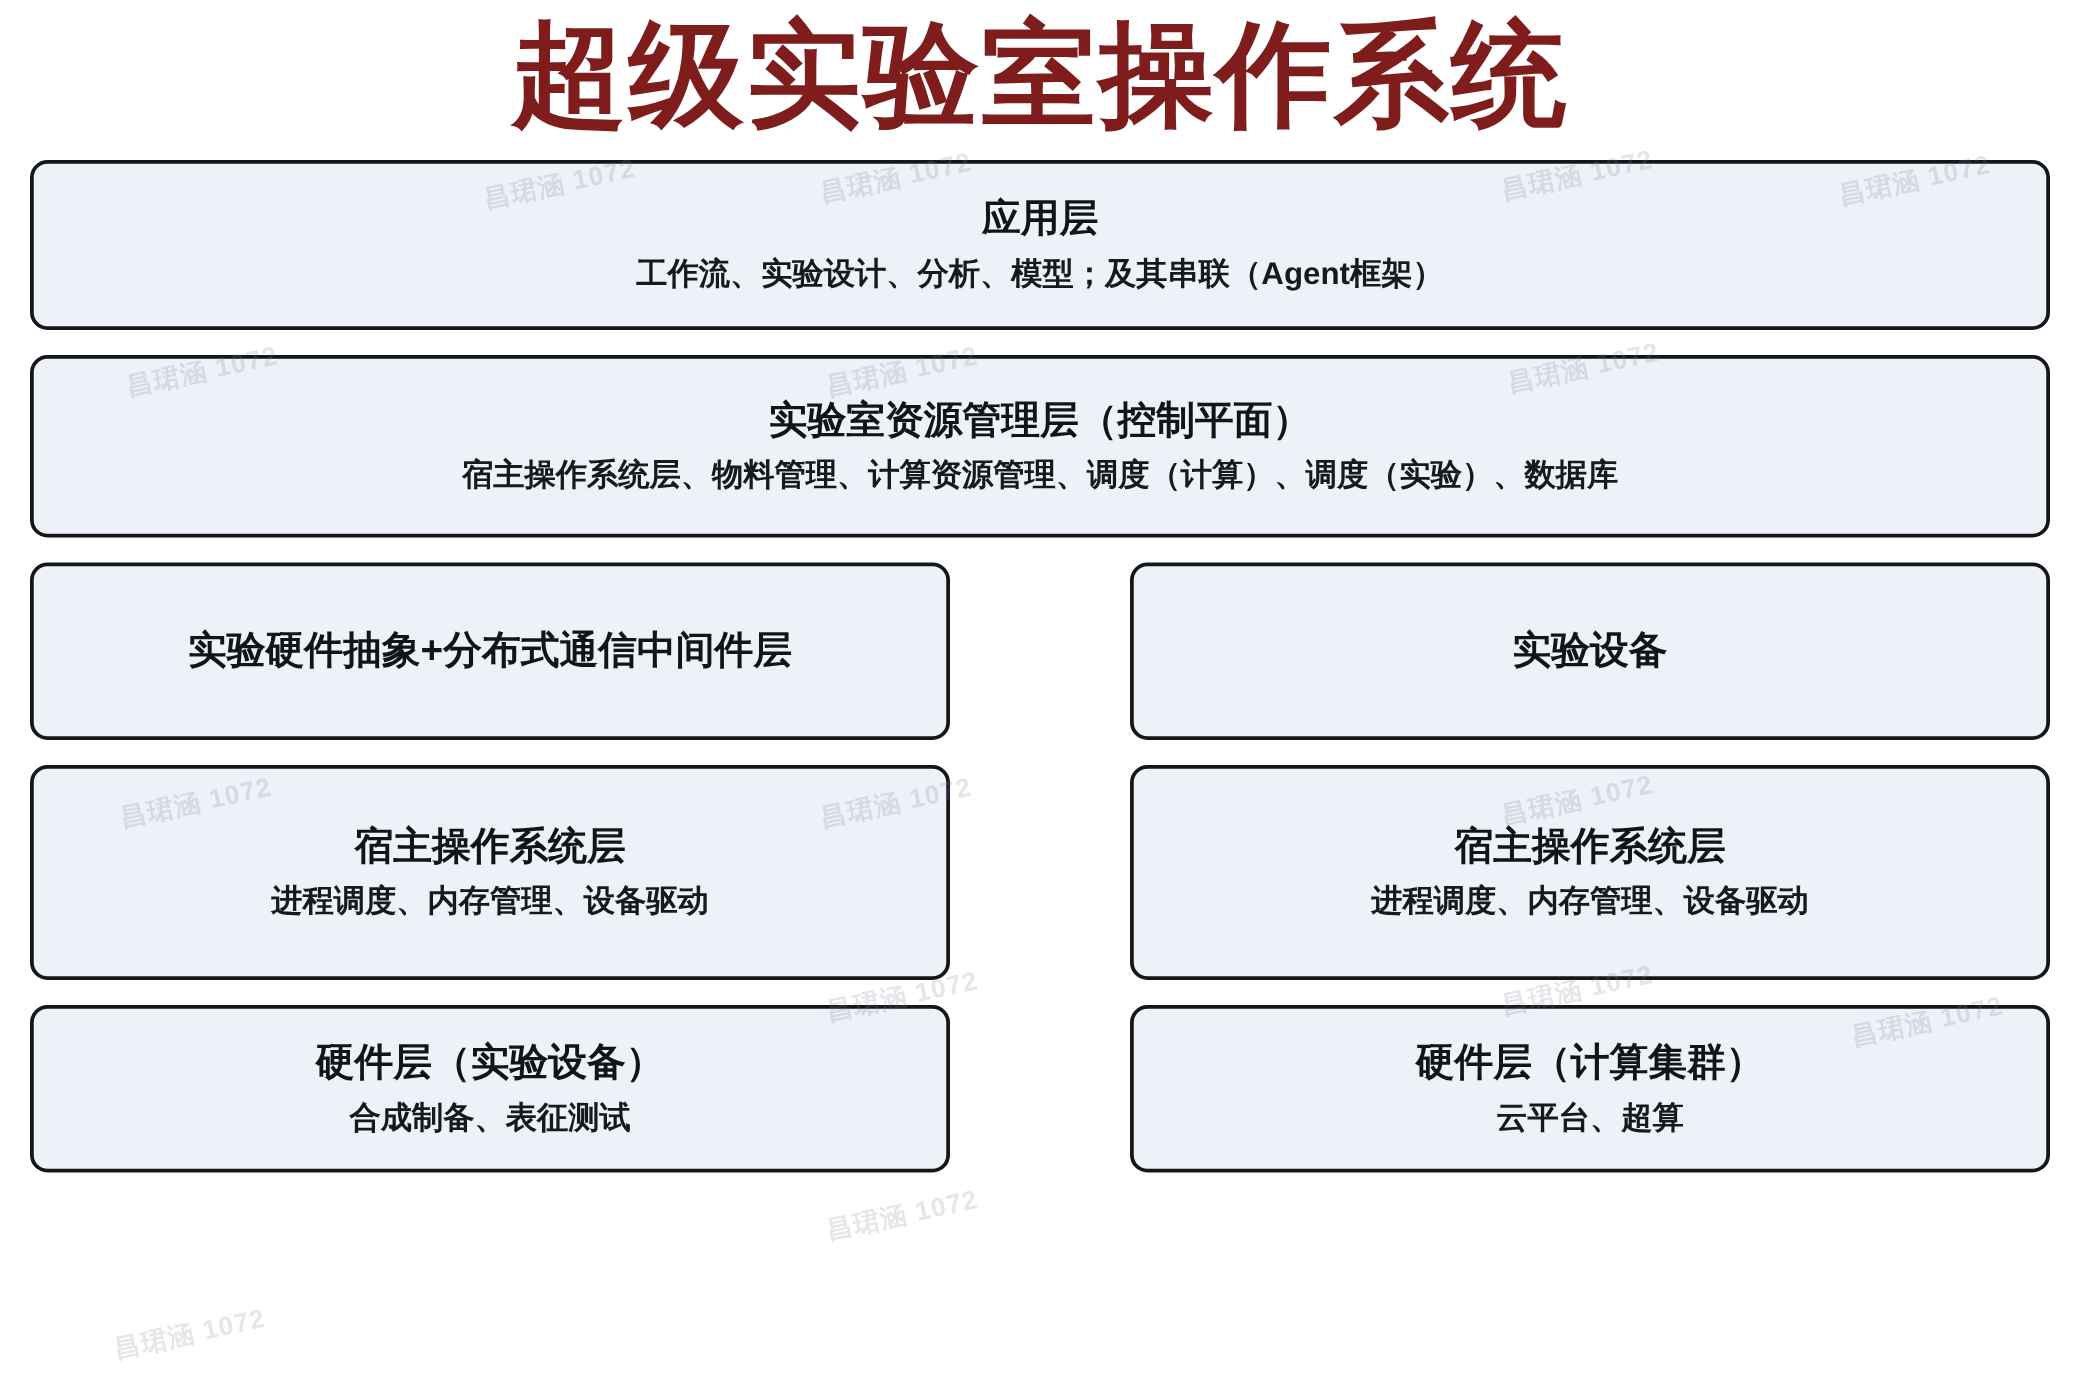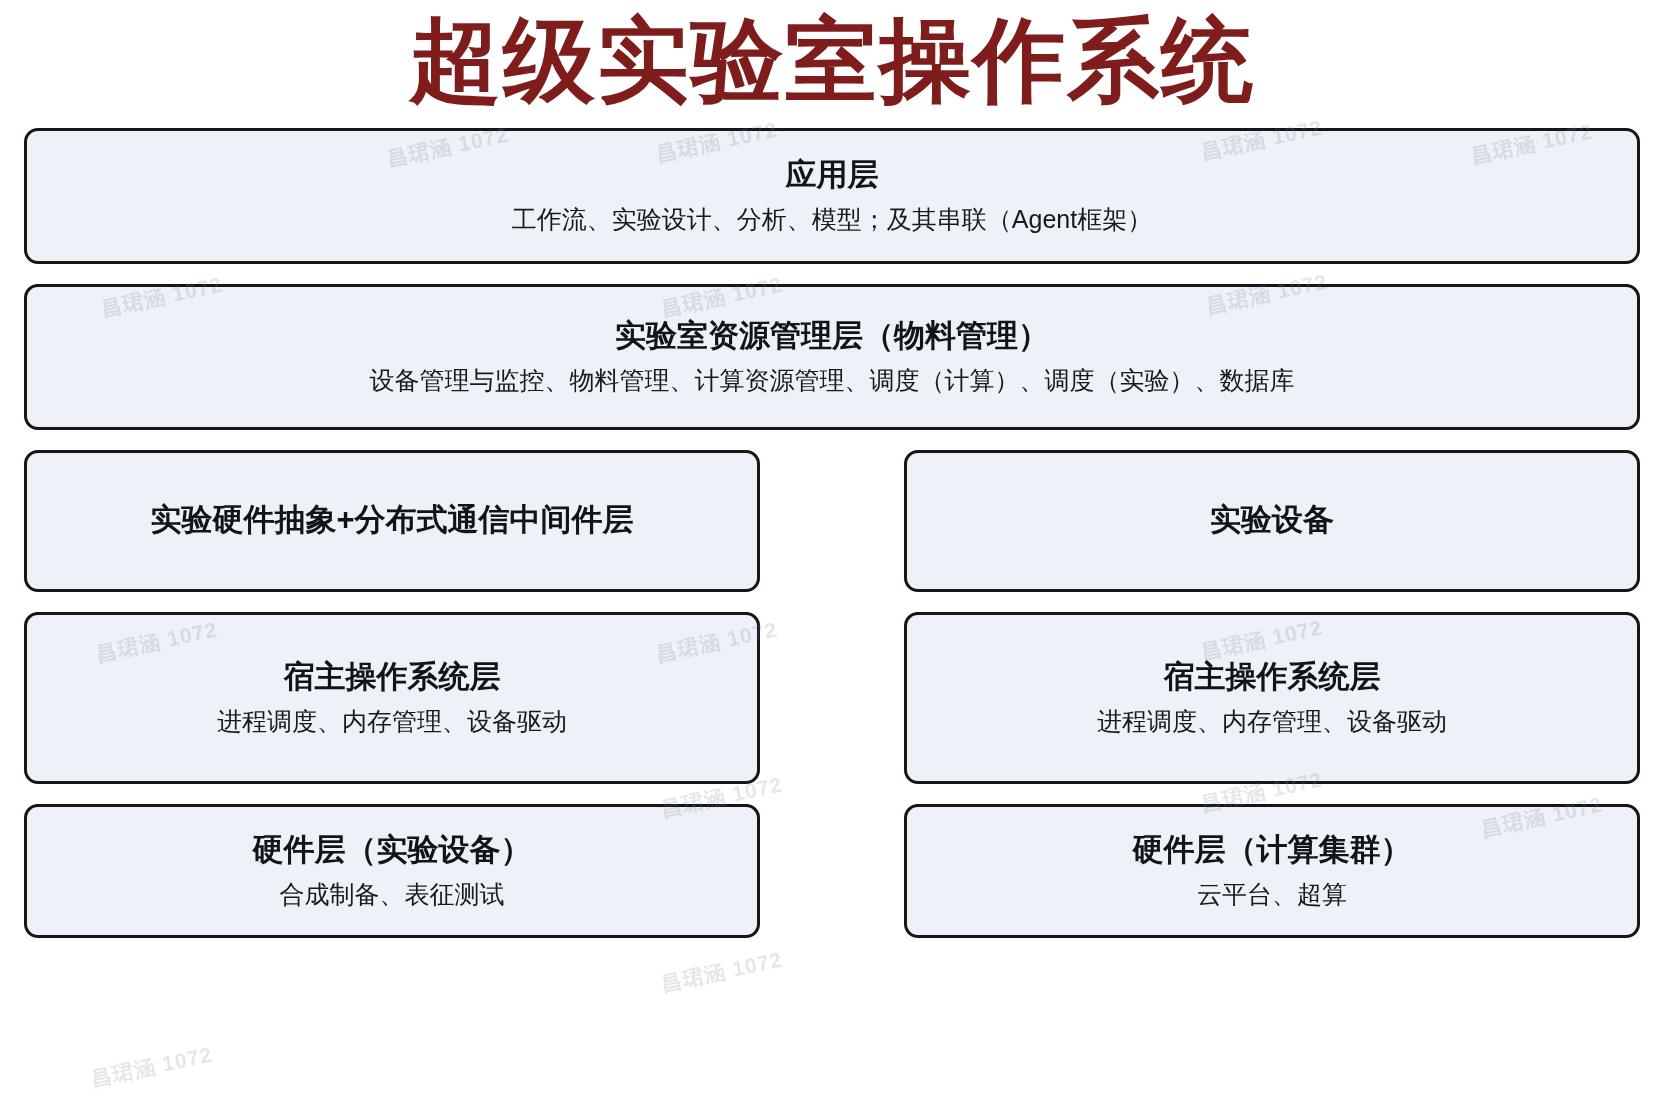--- a/index.html
+++ b/index.html
@@ -51,21 +51,21 @@
     z-index: 2;
   }
   .box .box-title {
     font-size: 31px;
     font-weight: 700;
     line-height: 1.25;
     color: #111418;
   }
   .box .box-sub {
     font-size: 25px;
-    font-weight: 400;
+    font-weight: 700;
     line-height: 1.3;
     margin-top: 8px;
     color: #16191d;
   }
 
   
   .row-full {
     width: 1616px;
     margin: 0 auto 20px auto;
   }
@@ -106,22 +106,22 @@
 <div class="page">
 
   <div class="title">超级实验室操作系统</div>
 
   <div class="box row-full" id="app-layer">
     <div class="box-title">应用层</div>
     <div class="box-sub">工作流、实验设计、分析、模型；及其串联（Agent框架）</div>
   </div>
 
   <div class="box row-full" id="resource-layer">
-    <div class="box-title">实验室资源管理层（物料管理）</div>
-    <div class="box-sub">设备管理与监控、物料管理、计算资源管理、调度（计算）、调度（实验）、数据库</div>
+    <div class="box-title">实验室资源管理层（控制平面）</div>
+    <div class="box-sub">宿主操作系统层、物料管理、计算资源管理、调度（计算）、调度（实验）、数据库</div>
   </div>
 
   <div class="row-split">
     <div class="box single-line" id="hardware-abstraction-layer">
       <div class="box-title">实验硬件抽象+分布式通信中间件层</div>
     </div>
     <div class="box single-line" id="node-agent-layer">
       <div class="box-title">实验设备</div>
     </div>
   </div>

